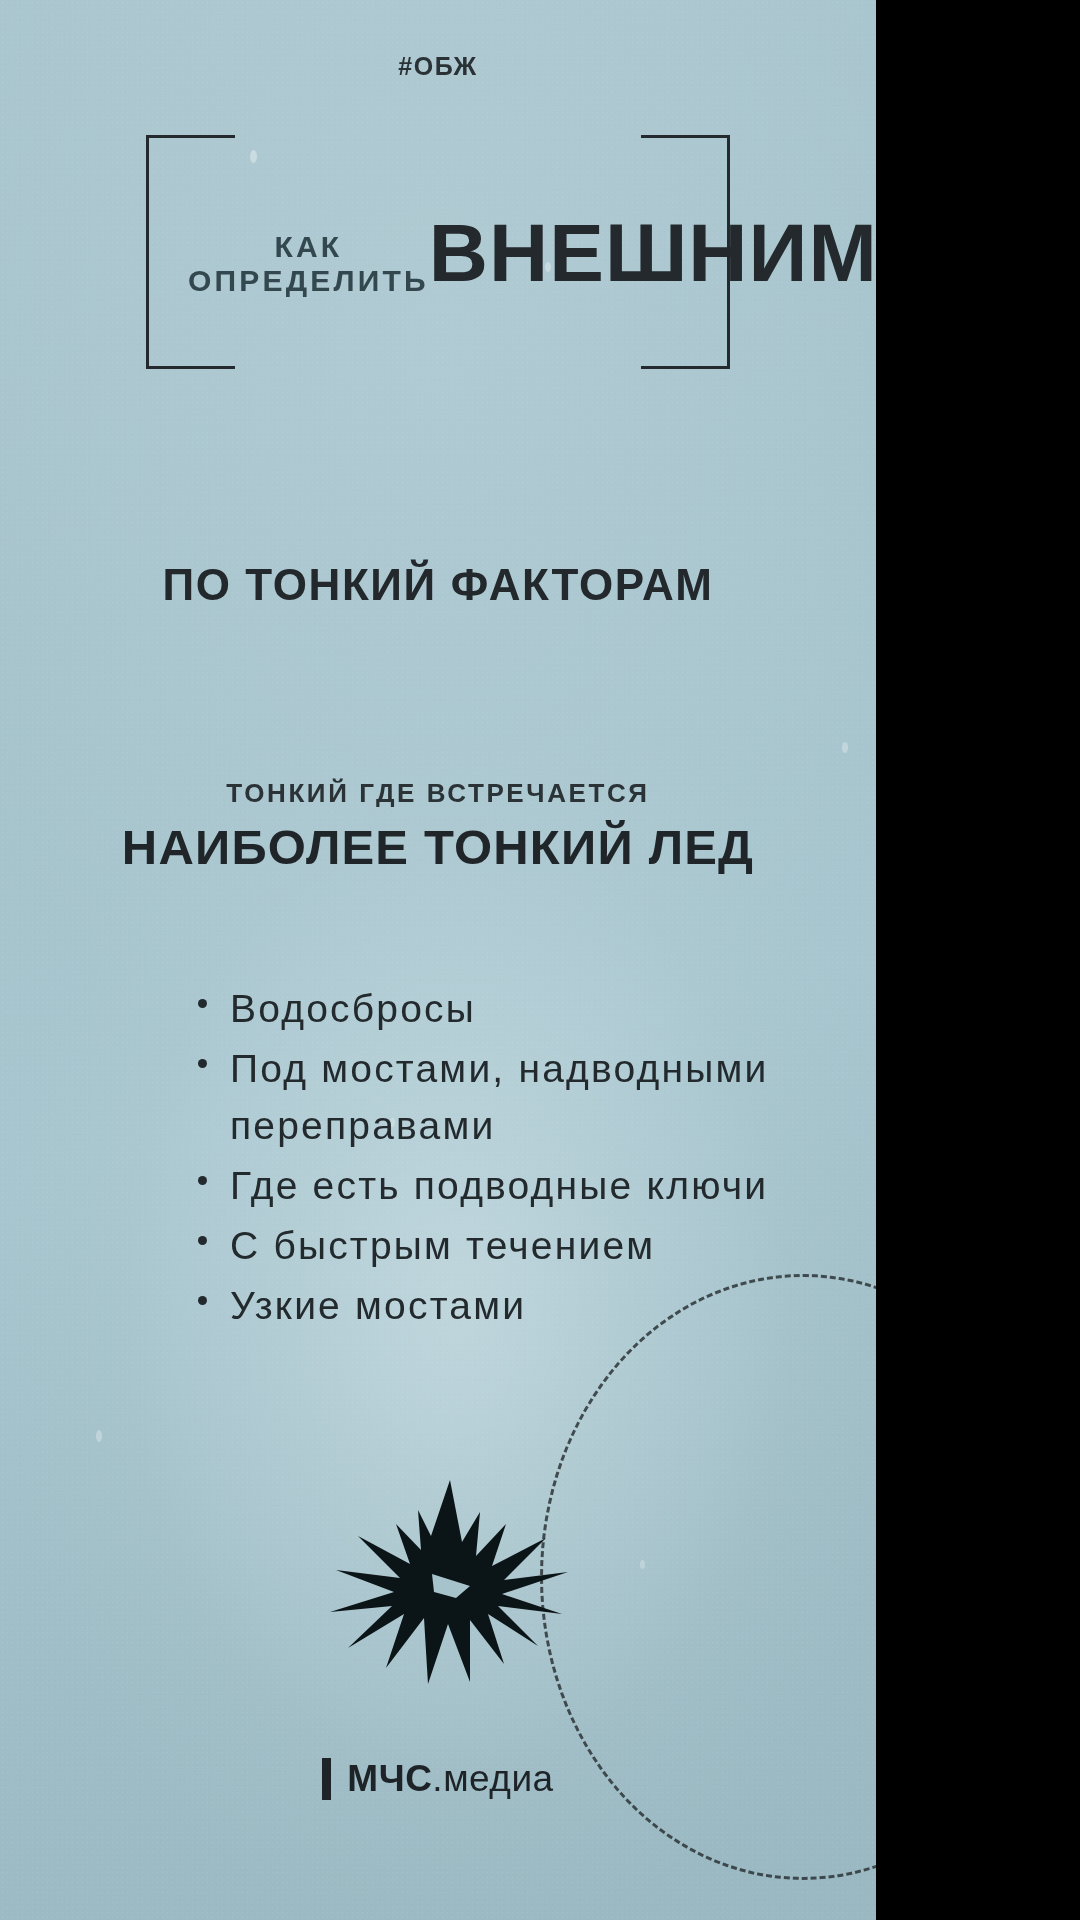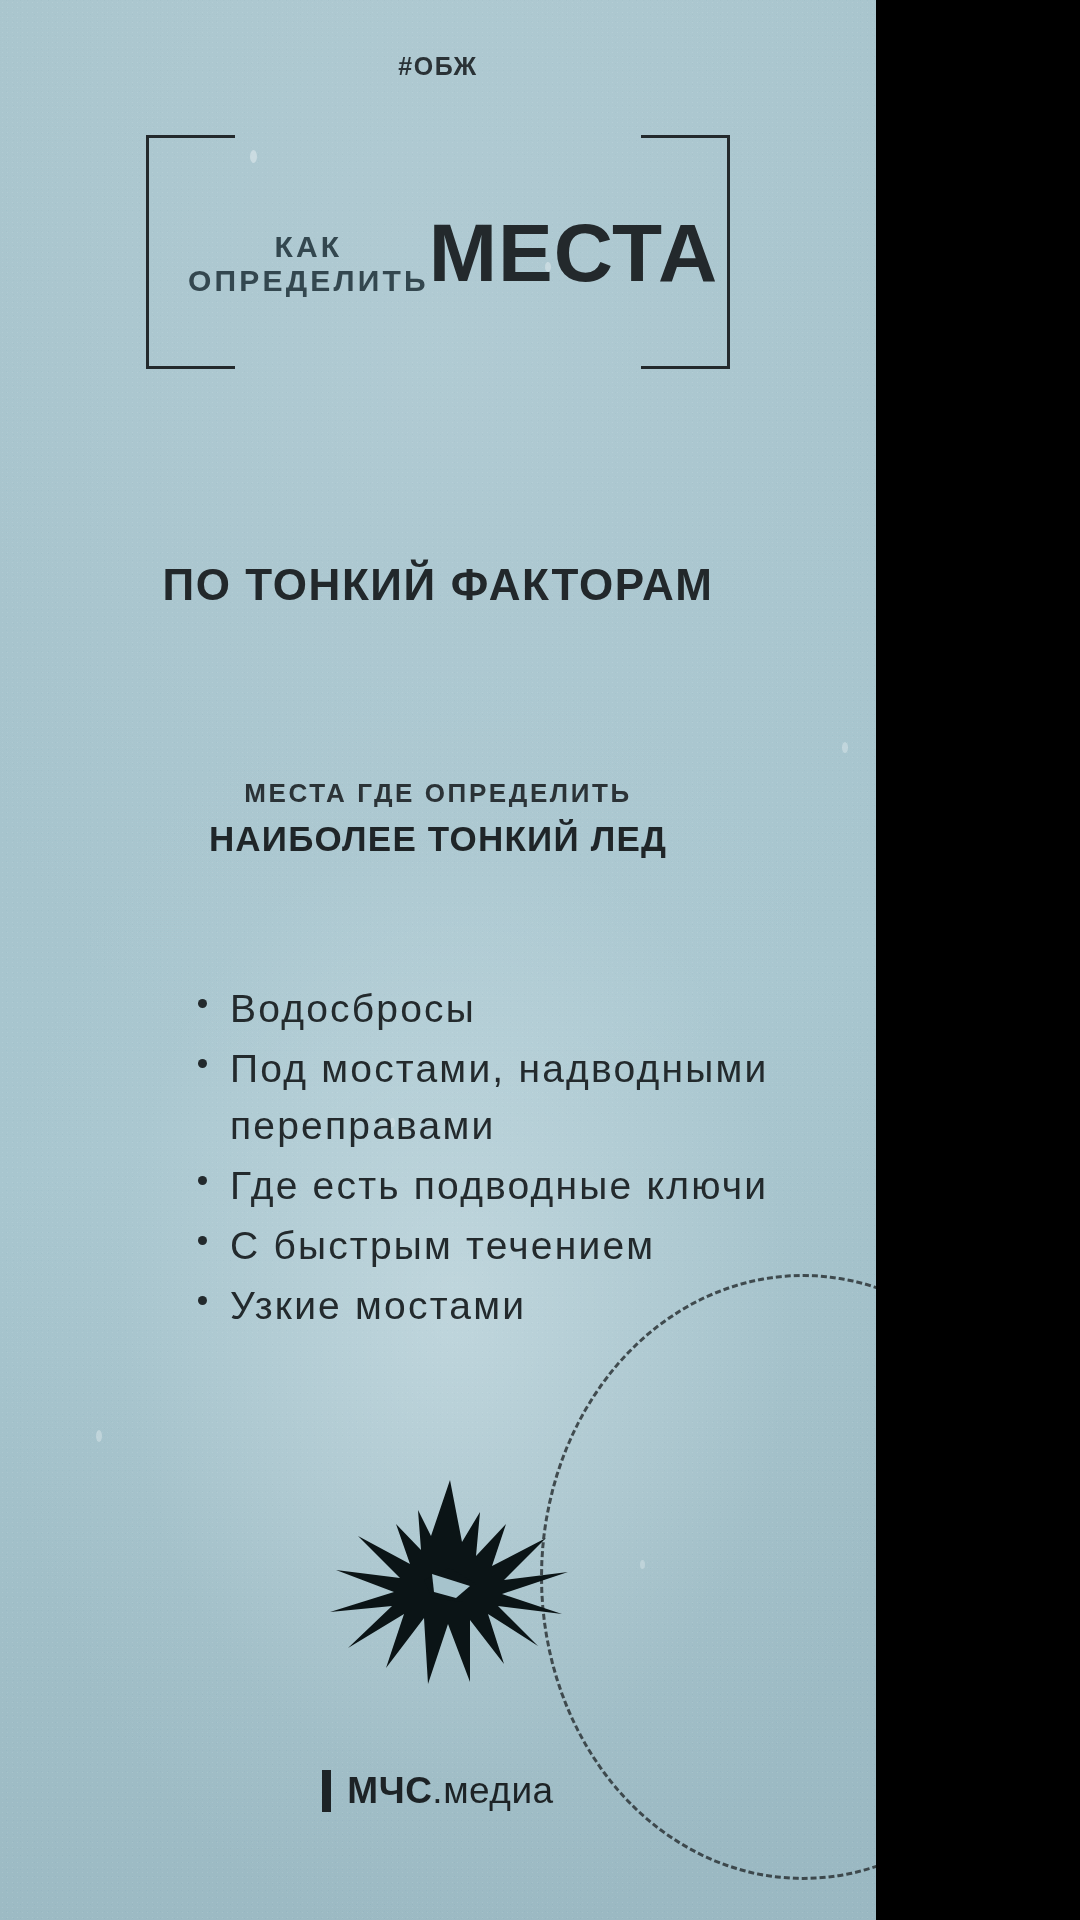--- a/index.html
+++ b/index.html
@@ -122,21 +122,21 @@
     text-align: center;
   }
   .subsection .small {
     font-size: 26px;
     font-weight: 700;
     letter-spacing: 2.6px;
     color: #2b3337;
   }
   .subsection .big {
     margin-top: 10px;
-    font-size: 35px;
+    font-size: 49px;
     font-weight: 700;
     letter-spacing: 1.2px;
     color: #1f2528;
   }
 
   .list {
     position: absolute;
     top: 980px;
     left: 196px;
     width: 720px;
@@ -178,21 +178,21 @@
   .crack {
     position: absolute;
     left: 300px;
     top: 1472px;
     width: 300px;
     height: 220px;
   }
 
   .footer {
     position: absolute;
-    bottom: 108px;
+    bottom: 120px;
     left: 0;
     width: 100%;
     display: flex;
     align-items: center;
     justify-content: center;
     gap: 16px;
   }
   .footer .bar {
     width: 9px;
     height: 42px;
@@ -223,28 +223,28 @@
   <div class="speck" style="left:1006px;top:1290px;width:6px;height:10px;opacity:.4;"></div>
   <div class="speck" style="left:640px;top:1560px;width:5px;height:9px;opacity:.4;"></div>
 
   <div class="hashtag">#ОБЖ</div>
 
   <div class="title-block">
     <div class="bracket-frame">
       <div class="bracket left"></div>
       <div class="bracket right"></div>
       <div class="kicker">КАК ОПРЕДЕЛИТЬ</div>
-      <div class="headline">МЕСТА</div>
+      <div class="headline">ВНЕШНИМ</div>
     </div>
   </div>
 
   <div class="section-head">ПО ТОНКИЙ ФАКТОРАМ</div>
 
   <div class="subsection">
-    <div class="small">МЕСТА ГДЕ ОПРЕДЕЛИТЬ</div>
+    <div class="small">ТОНКИЙ ГДЕ ВСТРЕЧАЕТСЯ</div>
     <div class="big">НАИБОЛЕЕ ТОНКИЙ ЛЕД</div>
   </div>
 
   <ul class="list">
     <li>Водосбросы</li>
     <li>Под мостами, надводными переправами</li>
     <li>Где есть подводные ключи</li>
     <li>С быстрым течением</li>
     <li>Узкие мостами</li>
   </ul>

